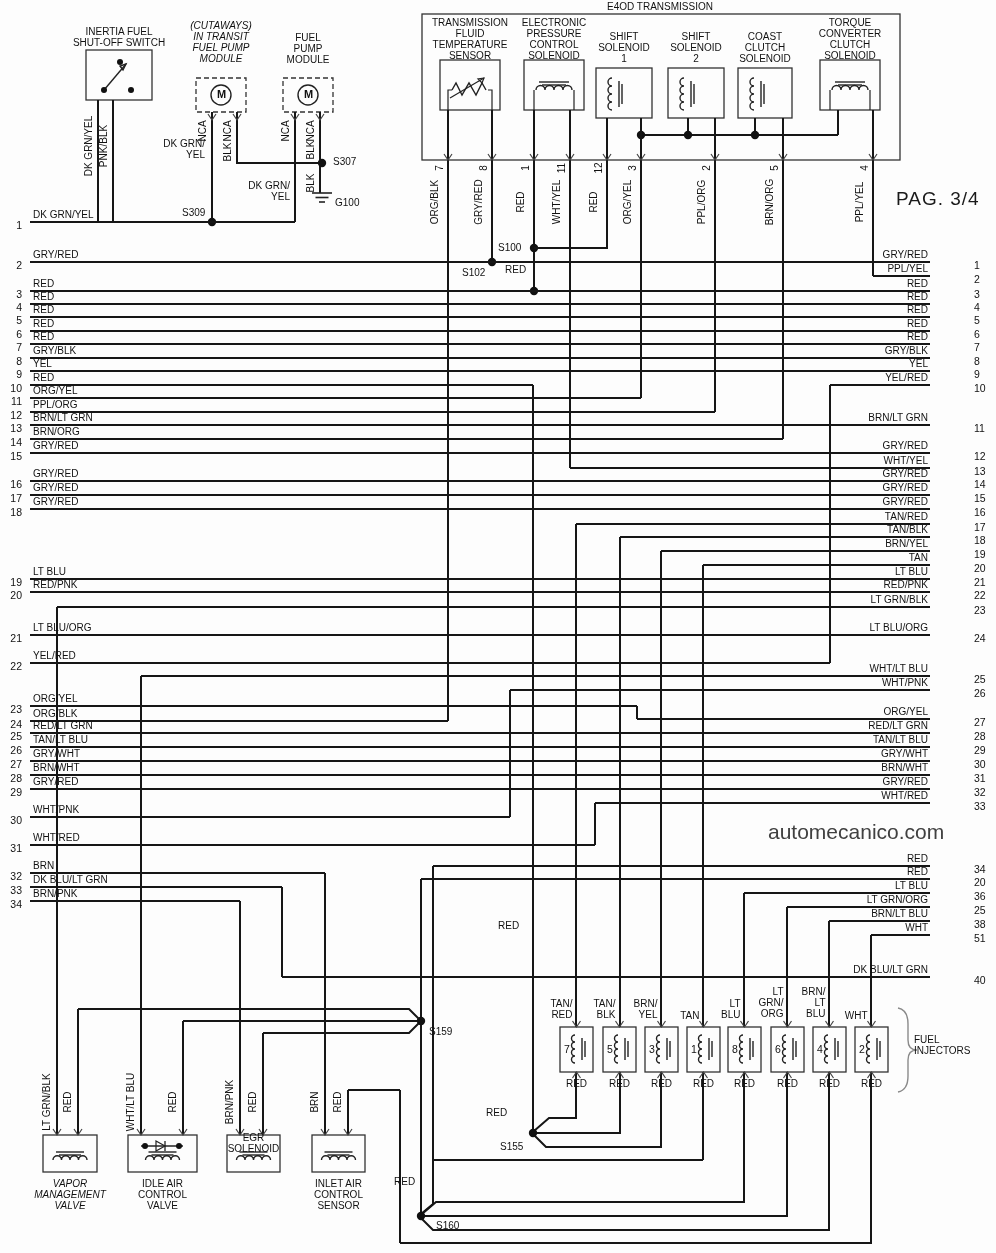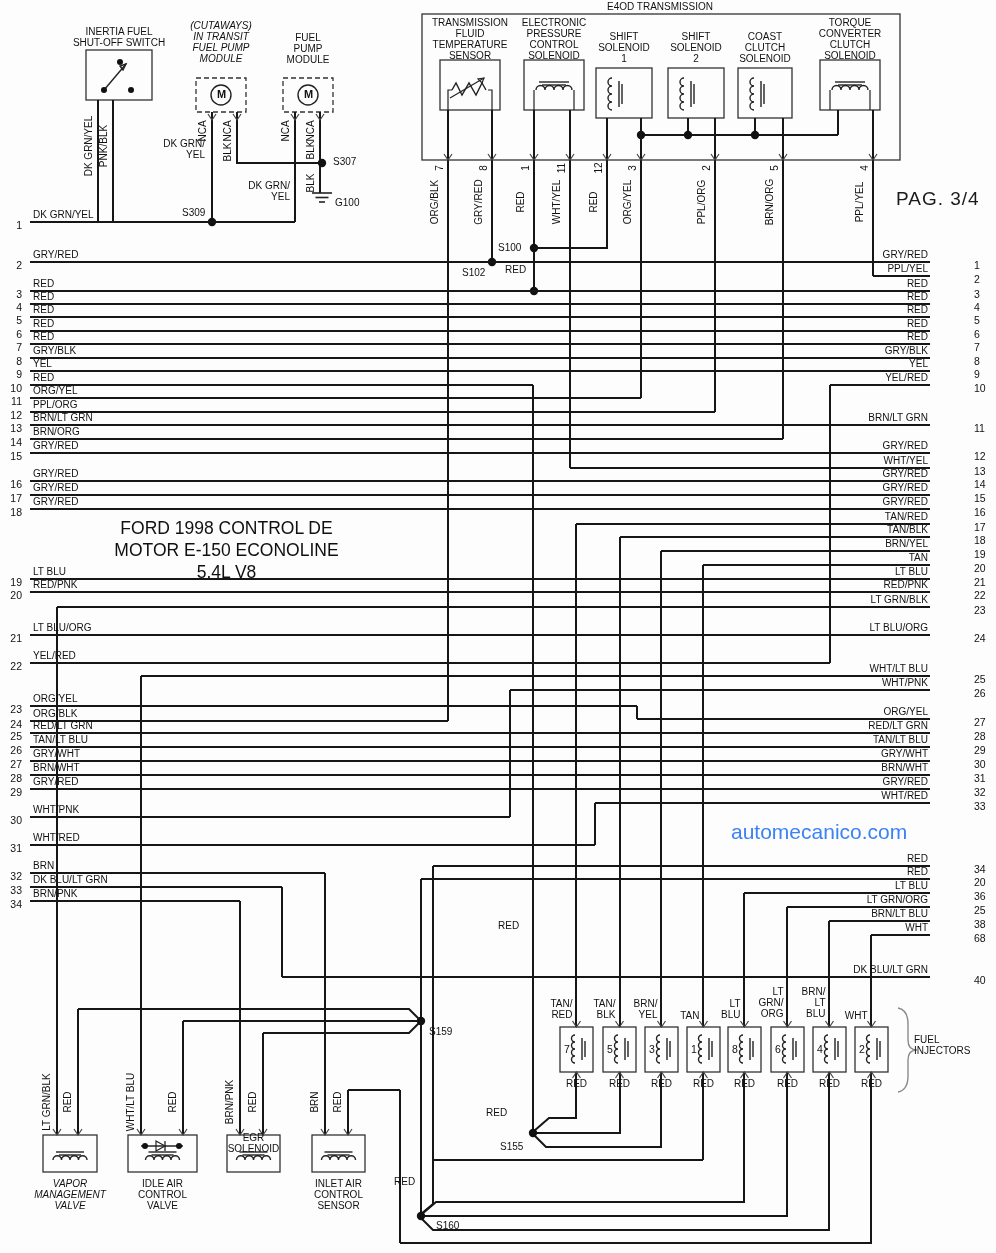--- a/index.html
+++ b/index.html
@@ -8,21 +8,21 @@
   #wiresvg{position:absolute;left:0;top:0;width:996px;height:1253px;}
   .lbl{position:absolute;font-size:10px;line-height:11px;white-space:pre-line;color:#111;}
   .lbl.c{text-align:center;}
   .lbl.r{text-align:right;}
   .vlbl{position:absolute;font-size:10px;line-height:10px;white-space:nowrap;
         width:90px;text-align:center;transform:rotate(-90deg);color:#111;}
   .rownum{position:absolute;font-size:10.5px;color:#111;}
   .rowline{position:absolute;height:2px;background:#161616;}
   .title{position:absolute;font-size:17.5px;line-height:22px;text-align:center;color:#101010;}
   .pag{position:absolute;font-size:19px;color:#1a1a1a;letter-spacing:1px;}
-  .wm{position:absolute;font-size:21px;color:#3b82f6;}
+  .wm{position:absolute;font-size:21px;color:#404040;margin-left:37px;}
   .boxlbl{position:absolute;font-size:10px;line-height:11px;text-align:center;white-space:pre-line;}
   .mletter{position:absolute;font-size:11px;font-weight:bold;}
   .injnum{position:absolute;font-size:10.5px;}
   .splbl{position:absolute;font-size:10px;color:#111;}
 </style>
 </head>
 <body>
 
 <div id="canvas">
   <svg id="wiresvg" xmlns="http://www.w3.org/2000/svg">
@@ -225,23 +225,20 @@
       <path d="M236,1129 L240,1135 L244,1129" fill="none" stroke="#444" stroke-width="1.2"></path>
       <path d="M259,1129 L263,1135 L267,1129" fill="none" stroke="#444" stroke-width="1.2"></path>
       <rect x="312" y="1135" width="53" height="37" fill="none" stroke="#333" stroke-width="1.3"></rect>
       <path d="M321.5,1160 a4.25,4.25 0 0 1 8.5,0 a4.25,4.25 0 0 1 8.5,0 a4.25,4.25 0 0 1 8.5,0 a4.25,4.25 0 0 1 8.5,0" fill="none" stroke="#222" stroke-width="1.4"></path>
       <path d="M324.5,1152 H352.5" fill="none" stroke="#222" stroke-width="1.4"></path>
       <path d="M327.5,1155 H349.5" fill="none" stroke="#222" stroke-width="1.4"></path>
       <path d="M321,1129 L325,1135 L329,1129" fill="none" stroke="#444" stroke-width="1.2"></path>
       <path d="M344,1129 L348,1135 L352,1129" fill="none" stroke="#444" stroke-width="1.2"></path>
     </svg>
 
-  <div class="title" style="left:104px;top:517px;width:245px;">FORD 1998
-CONTROL DE MOTOR
-E-150 ECONOLINE 5.4L V8</div>
 
   <div class="pag" style="left:896px;top:188px;">PAG. 3/4</div>
 
   <div class="wm" style="left:731px;top:820px;">automecanico.com</div>
 
   <div class="boxlbl" style="left:540px;top:1px;width:240px;">E4OD TRANSMISSION</div>
 
   <div class="boxlbl" style="left:59px;top:26px;width:120px;">INERTIA FUEL
 SHUT-OFF SWITCH</div>
 
@@ -445,21 +442,21 @@
     <div class="rowline" style="left: 30px; top: 900px; width: 210px;"></div>
     <div class="rownum" style="left:2px;top:898px;width:20px;text-align:right;">34</div>
     <div class="lbl" style="left:33px;top:888px;white-space:nowrap;">BRN/PNK</div>
     <div class="rowline" style="left: 787px; top: 906px; width: 143px;"></div>
     <div class="rownum" style="left:974px;top:904px;">25</div>
     <div class="lbl r" style="left:728px;top:894px;width:200px;white-space:nowrap;">LT GRN/ORG</div>
     <div class="rowline" style="left: 829px; top: 920px; width: 101px;"></div>
     <div class="rownum" style="left:974px;top:918px;">38</div>
     <div class="lbl r" style="left:728px;top:908px;width:200px;white-space:nowrap;">BRN/LT BLU</div>
     <div class="rowline" style="left: 871px; top: 934px; width: 59px;"></div>
-    <div class="rownum" style="left:974px;top:932px;">68</div>
+    <div class="rownum" style="left:974px;top:932px;">51</div>
     <div class="lbl r" style="left:728px;top:922px;width:200px;white-space:nowrap;">WHT</div>
     <div class="rowline" style="left: 282px; top: 976px; width: 648px;"></div>
     <div class="rownum" style="left:974px;top:974px;">40</div>
     <div class="lbl r" style="left:728px;top:964px;width:200px;white-space:nowrap;">DK BLU/LT GRN</div>
     <div class="boxlbl" style="left:418px;top:17px;width:104px;">TRANSMISSION
 FLUID
 TEMPERATURE
 SENSOR</div>
     <div class="boxlbl" style="left:502px;top:17px;width:104px;">ELECTRONIC
 PRESSURE

